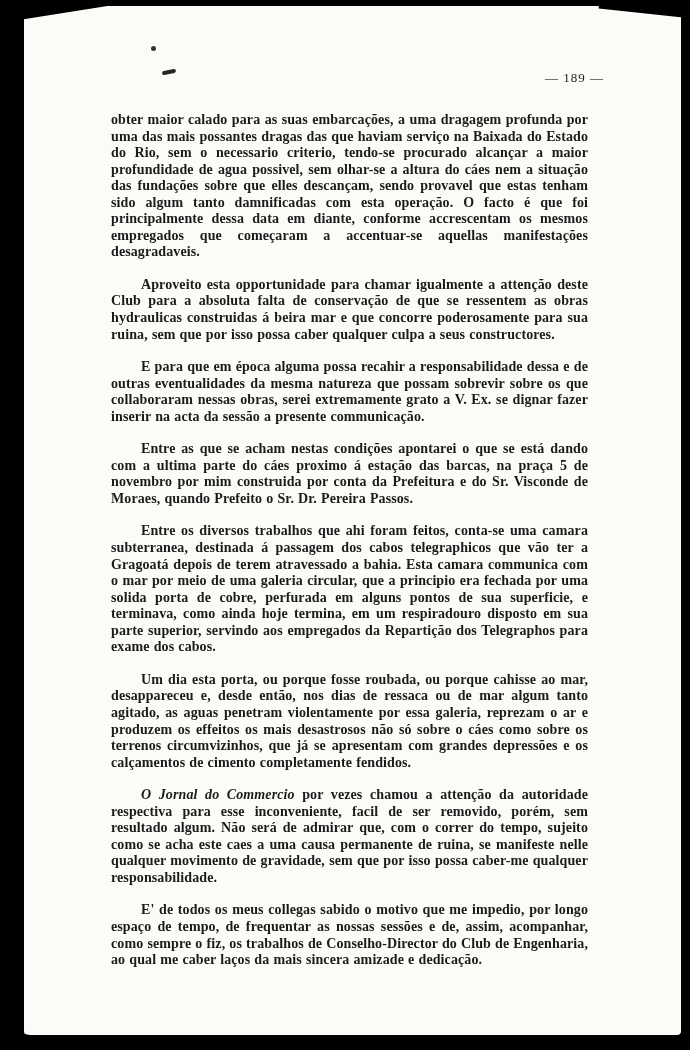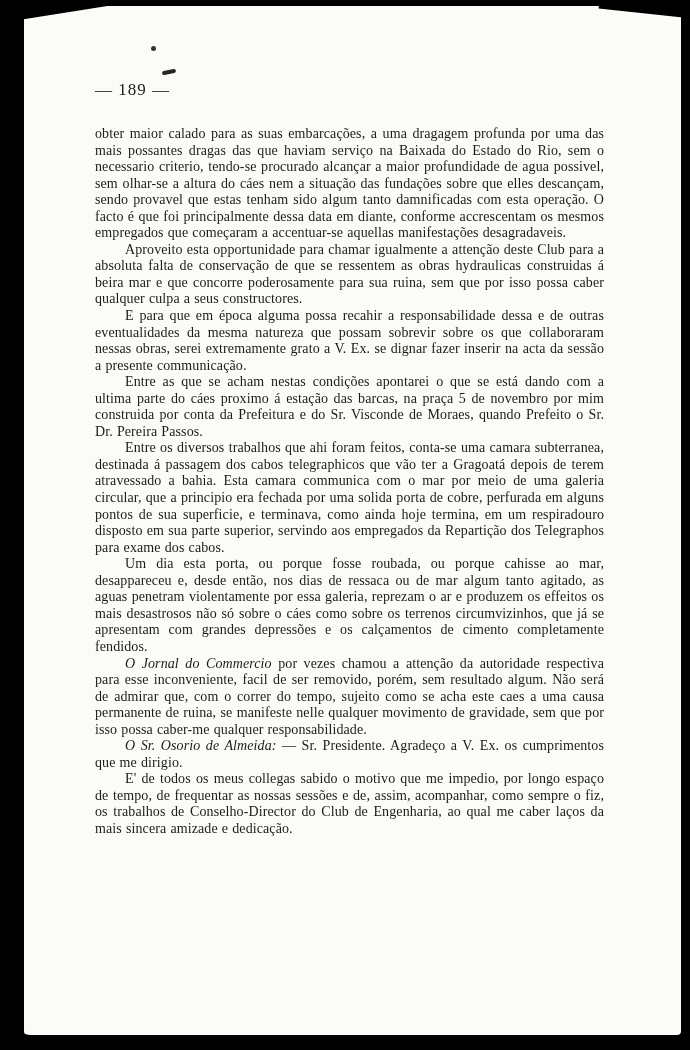--- a/index.html
+++ b/index.html
@@ -25,33 +25,34 @@
   .corner-bl{width:110px;height:46px;left:-55px;bottom:-26px;transform:rotate(10deg);}
   .corner-br{width:90px;height:36px;right:-50px;bottom:-20px;transform:rotate(-7deg);}
   .stray-mark{width:14px;height:4px;left:138px;top:64px;transform:rotate(-12deg);border-radius:2px;opacity:.85;}
   .stray-dot{width:5px;height:5px;left:127px;top:40px;border-radius:50%;opacity:.8;}
 
   .text-block{
     position:absolute;left:71px;top:58px;width:509px;
     color:var(--ink,#1b1b1b);
   }
   .page-number{
-    text-align:left;
-    font-size:17px;
+    text-align:right;
+    font-size:13px;
     letter-spacing:1px;
-    margin:16px 0 26px 0;
+    margin:6px 0 26px 0;
     font-weight:500;
   }
   .para{
-    margin:0;
+    margin:16px;
     font-size:14px;
     line-height:16.55px;
     text-align:justify;
     letter-spacing:0.1px;
     word-spacing:0.5px;
+    font-weight:bold;
   }
   .para.indent{text-indent:30px;}
   .para i{font-style:italic;}
 </style>
 </head>
 <body>
 
 <div class="scan">
   <div class="page">
     <div class="artifact stray-mark"></div>
@@ -59,21 +60,20 @@
     <div class="text-block">
       <p class="page-number">— 189 —</p>
       <div>
           <p class="para"><span>obter maior calado para as suas embarcações, a uma dragagem profunda por uma das mais possantes dragas das que haviam serviço na Baixada do Estado do Rio, sem o necessario criterio, tendo-se procurado alcançar a maior profundidade de agua possivel, sem olhar-se a altura do cáes nem a situação das fundações sobre que elles descançam, sendo provavel que estas tenham sido algum tanto damnificadas com esta operação. O facto é que foi principalmente dessa data em diante, conforme accrescentam os mesmos empregados que começaram a accentuar-se aquellas manifestações desagradaveis.</span></p>
           <p class="para indent"><span>Aproveito esta opportunidade para chamar igualmente a attenção deste Club para a absoluta falta de conservação de que se ressentem as obras hydraulicas construidas á beira mar e que concorre poderosamente para sua ruina, sem que por isso possa caber qualquer culpa a seus constructores.</span></p>
           <p class="para indent"><span>E para que em época alguma possa recahir a responsabilidade dessa e de outras eventualidades da mesma natureza que possam sobrevir sobre os que collaboraram nessas obras, serei extremamente grato a V. Ex. se dignar fazer inserir na acta da sessão a presente communicação.</span></p>
           <p class="para indent"><span>Entre as que se acham nestas condições apontarei o que se está dando com a ultima parte do cáes proximo á estação das barcas, na praça 5 de novembro por mim construida por conta da Prefeitura e do Sr. Visconde de Moraes, quando Prefeito o Sr. Dr. Pereira Passos.</span></p>
           <p class="para indent"><span>Entre os diversos trabalhos que ahi foram feitos, conta-se uma camara subterranea, destinada á passagem dos cabos telegraphicos que vão ter a Gragoatá depois de terem atravessado a bahia. Esta camara communica com o mar por meio de uma galeria circular, que a principio era fechada por uma solida porta de cobre, perfurada em alguns pontos de sua superficie, e terminava, como ainda hoje termina, em um respiradouro disposto em sua parte superior, servindo aos empregados da Repartição dos Telegraphos para exame dos cabos.</span></p>
           <p class="para indent"><span>Um dia esta porta, ou porque fosse roubada, ou porque cahisse ao mar, desappareceu e, desde então, nos dias de ressaca ou de mar algum tanto agitado, as aguas penetram violentamente por essa galeria, reprezam o ar e produzem os effeitos os mais desastrosos não só sobre o cáes como sobre os terrenos circumvizinhos, que já se apresentam com grandes depressões e os calçamentos de cimento completamente fendidos.</span></p>
           <p class="para indent"><i>O Jornal do Commercio</i><span> por vezes chamou a attenção da autoridade respectiva para esse inconveniente, facil de ser removido, porém, sem resultado algum. Não será de admirar que, com o correr do tempo, sujeito como se acha este caes a uma causa permanente de ruina, se manifeste nelle qualquer movimento de gravidade, sem que por isso possa caber-me qualquer responsabilidade.</span></p>
-          <p class="para indent"><i>O Sr. Osorio de Almeida:</i><span> — Sr. Presidente. Agradeço a V. Ex. os cumprimentos que me dirigio.</span></p>
           <p class="para indent"><span>E' de todos os meus collegas sabido o motivo que me impedio, por longo espaço de tempo, de frequentar as nossas sessões e de, assim, acompanhar, como sempre o fiz, os trabalhos de Conselho-Director do Club de Engenharia, ao qual me caber laços da mais sincera amizade e dedicação.</span></p>
         </div>
     </div>
   </div>
   <div class="artifact corner-tl"></div>
   <div class="artifact corner-tr"></div>
   <div class="artifact corner-bl"></div>
   <div class="artifact corner-br"></div>
 </div>
 

